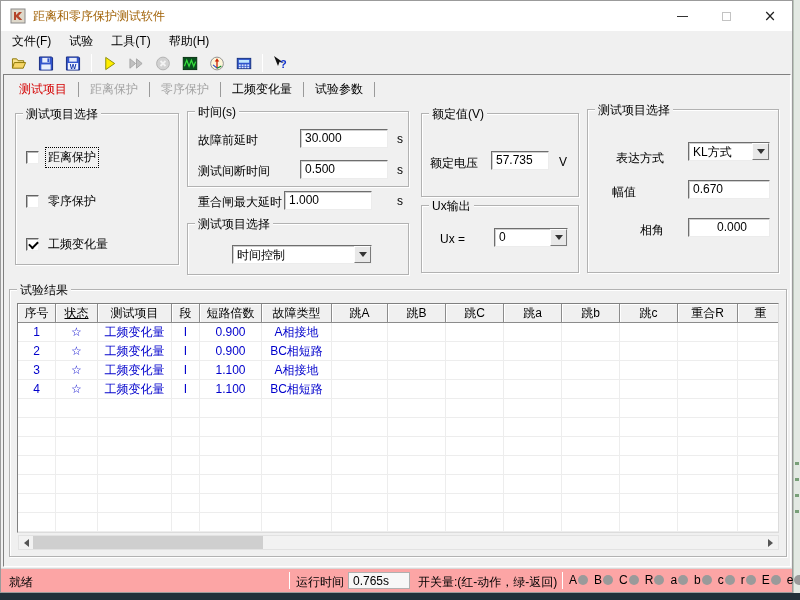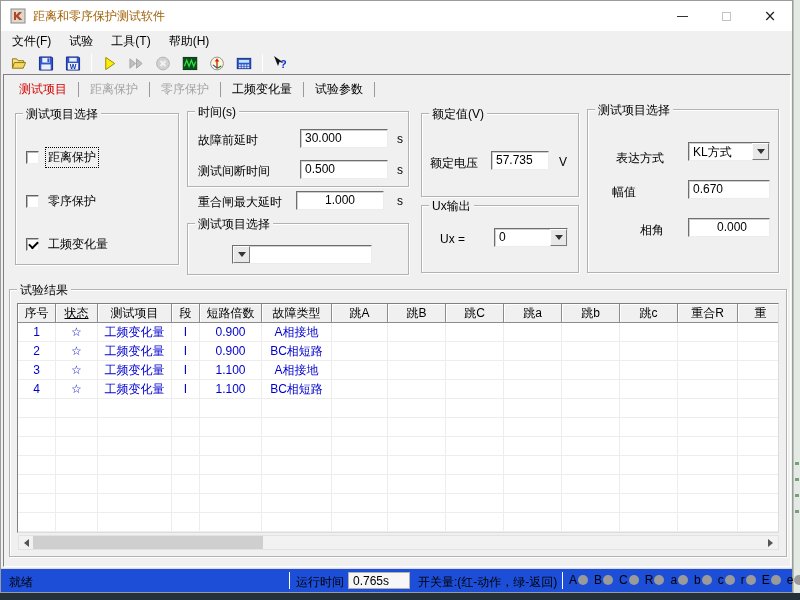--- a/index.html
+++ b/index.html
@@ -70,21 +70,21 @@
 
   
   .hscroll { position:absolute; left:17px; top:534px; width:761px; height:15px; background:#f2f2f2; border:1px solid #e2e2e2; }
   .hs-arrow { position:absolute; top:0; width:14px; height:13px; display:flex; align-items:center; justify-content:center; }
   .hs-left { left:0; } .hs-right { right:0; }
   .tri-left { width:0; height:0; border:4px solid transparent; border-right:5px solid #555; margin-right:3px; }
   .tri-right { width:0; height:0; border:4px solid transparent; border-left:5px solid #555; margin-left:3px; }
   .hs-thumb { position:absolute; left:14px; top:0; width:230px; height:13px; background:#cfcfcf; }
 
   
-  .statusbar { position:absolute; left:0; top:567px; width:791px; height:24px; background:#1d4ed8; border-top:1px solid #d9d9d9; }
+  .statusbar { position:absolute; left:0; top:567px; width:791px; height:24px; background:#fca5a5; border-top:1px solid #d9d9d9; }
   .sb-text { position:absolute; top:5px; color:#000; white-space:nowrap; }
   .sb-box { position:absolute; left:347px; top:3px; width:62px; height:17px; background:#f7f7f7; border:1px solid #b0b0b0; padding:1px 0 0 4px; color:#000; }
   .sb-sep { position:absolute; top:3px; width:1px; height:17px; background:#d7d7d7; border-right:1px solid #fff; }
   .ind-wrap { position:absolute; left:568px; top:4px; display:flex; align-items:center; }
   .ind { display:flex; align-items:center; margin-right:6px; }
   .ind-letter { color:#000; margin-right:1px; }
   .ind-dot { width:10px; height:10px; border-radius:50%; background:#9a9a9a; }
 </style>
 </head>
 <body>
@@ -241,28 +241,29 @@
   <div class="group" style="left:186px; top:110px; width:222px; height:76px;">
     <span class="group-label">时间(s)</span>
     <div id="time-fields">
         <span class="lbl" style="left: 10px; top: 20px;">故障前延时</span>
         <span class="edit" style="left: 112px; top: 17px; width: 88px;">30.000</span>
         <span class="lbl" style="left: 209px; top: 20px;">s</span>
         <span class="lbl" style="left: 10px; top: 51px;">测试间断时间</span>
         <span class="edit" style="left: 112px; top: 48px; width: 88px;">0.500</span>
         <span class="lbl" style="left: 209px; top: 51px;">s</span>
         <span class="lbl" style="left: 10px; top: 82px;">重合闸最大延时</span>
-        <span class="edit" style="left: 108px; top: 79px; width: 88px; text-align: center;">1.000</span>
+        <span class="edit" style="left: 96px; top: 79px; width: 88px;">1.000</span>
         <span class="lbl" style="left: 209px; top: 82px;">s</span>
       </div>
   </div>
 
   <div class="group" style="left:186px; top:222px; width:222px; height:52px;">
     <span class="group-label">测试项目选择</span>
     <div class="combo" style="left:44px; top:21px; width:140px;">
+      <span class="combo-value">时间控制</span>
       <span class="combo-btn">
           <i class="tri-down"></i>
         </span>
     </div>
   </div>
 
   <div class="group" style="left:420px; top:112px; width:158px; height:84px;">
     <span class="group-label">额定值(V)</span>
     <span class="lbl" style="left:8px; top:41px;">额定电压</span>
     <span class="edit" style="left:69px; top:37px; width:58px;">57.735</span>

